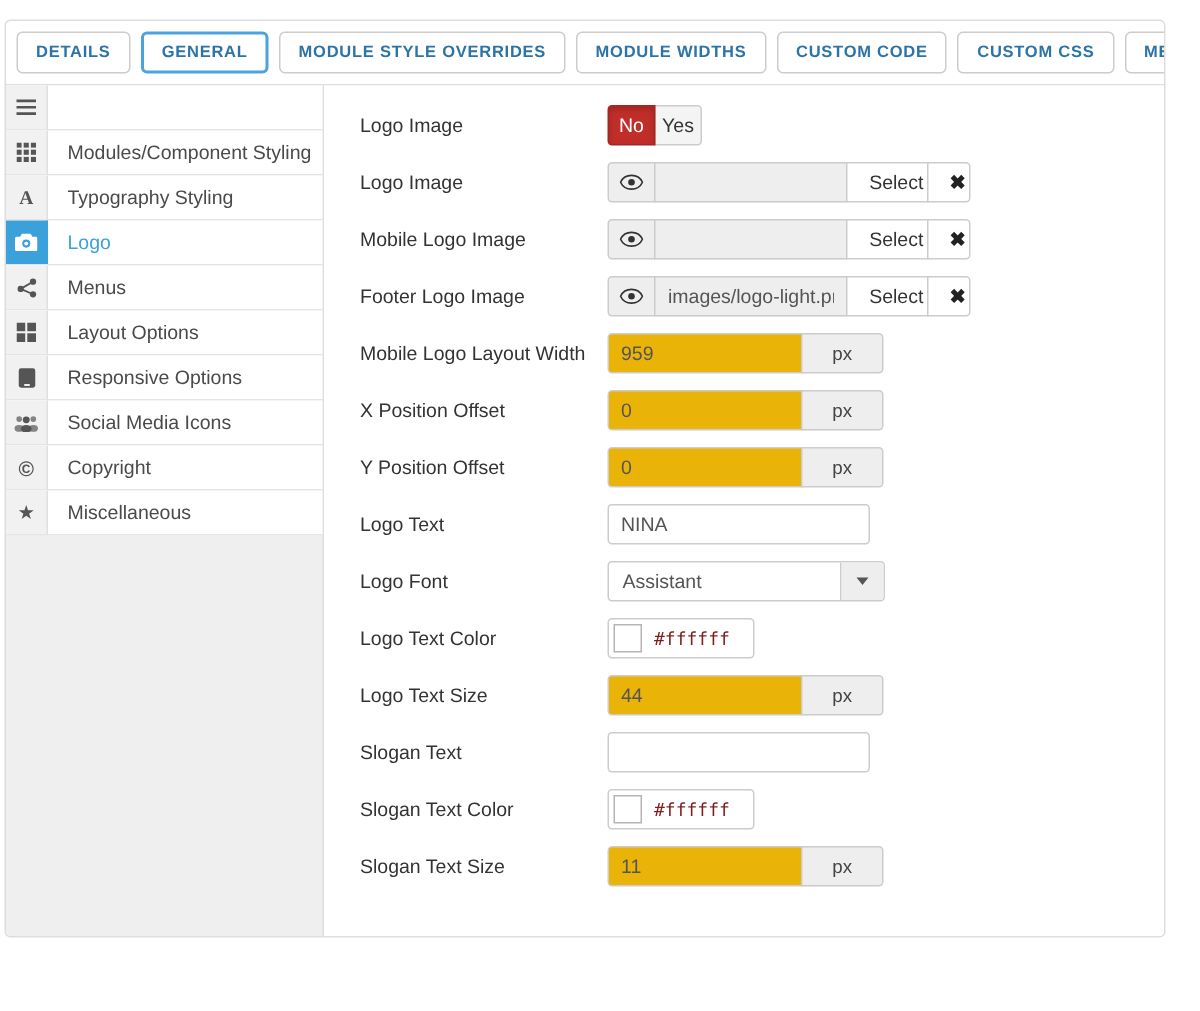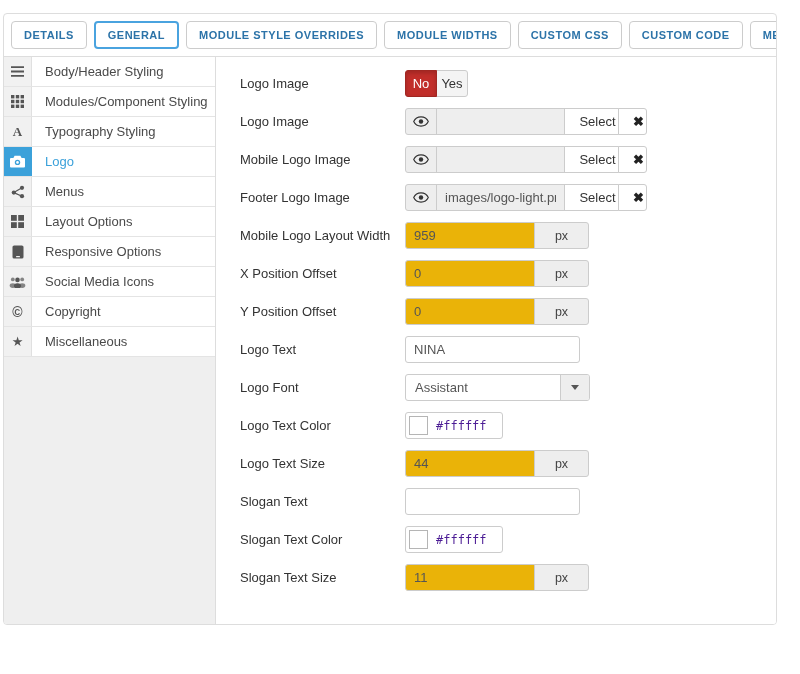--- a/index.html
+++ b/index.html
@@ -70,45 +70,44 @@
   .select-value { flex: 1; padding: 0 9px; line-height: 25px; font-size: 13px; color: #555; }
   .select-caret { width: 29px; background: #eee; border-left: 1px solid #ccc;
                   border-radius: 0 2px 2px 0; display: flex; align-items: center; justify-content: center; }
   .caret-shape { width: 0; height: 0; border-left: 4px solid transparent;
                  border-right: 4px solid transparent; border-top: 5px solid #555; }
 
   
   .color-box { display: flex; align-items: center; border: 1px solid #ccc; border-radius: 3px;
                background: #fff; padding: 0 3px; }
   .swatch { width: 19px; height: 19px; border: 1px solid #b5b5b5; background: #fff; cursor: pointer; }
-  .color-text { font-family: "DejaVu Sans Mono", monospace; font-size: 12px; color: #4c1d95;
+  .color-text { font-family: "DejaVu Sans Mono", monospace; font-size: 12px; color: #7f1d1d;
                 padding: 0 12px 0 8px; }
 </style>
 </head>
 <body>
 
 <div class="panel">
   <div class="tabbar" id="tabbar">
       <div class="tab">DETAILS</div>
       <div class="tab active">GENERAL</div>
       <div class="tab">MODULE STYLE OVERRIDES</div>
       <div class="tab">MODULE WIDTHS</div>
+      <div class="tab">CUSTOM CODE</div>
       <div class="tab">CUSTOM CSS</div>
-      <div class="tab">CUSTOM CODE</div>
       <div class="tab">MENU ASSIGNMENT</div>
     </div>
   <div class="content">
     <div class="sidebar" id="sidebar">
         <div class="nav-item">
           <span class="nav-icon">
             <svg width="15" height="13" viewBox="0 0 15 13">
               <path d="M1 2.2h13M1 6.5h13M1 10.8h13" stroke="currentColor" stroke-width="1.8" fill="none"></path>
             </svg>
           </span>
-          <span class="nav-label">Body/Header Styling</span>
         </div>
         <div class="nav-item">
           <span class="nav-icon">
             <svg width="13" height="13" viewBox="0 0 13 13">
               <rect x="0" y="0" width="3.4" height="3.4" fill="currentColor"></rect>
               <rect x="4.8" y="0" width="3.4" height="3.4" fill="currentColor"></rect>
               <rect x="9.6" y="0" width="3.4" height="3.4" fill="currentColor"></rect>
               <rect x="0" y="4.8" width="3.4" height="3.4" fill="currentColor"></rect>
               <rect x="4.8" y="4.8" width="3.4" height="3.4" fill="currentColor"></rect>
               <rect x="9.6" y="4.8" width="3.4" height="3.4" fill="currentColor"></rect>

